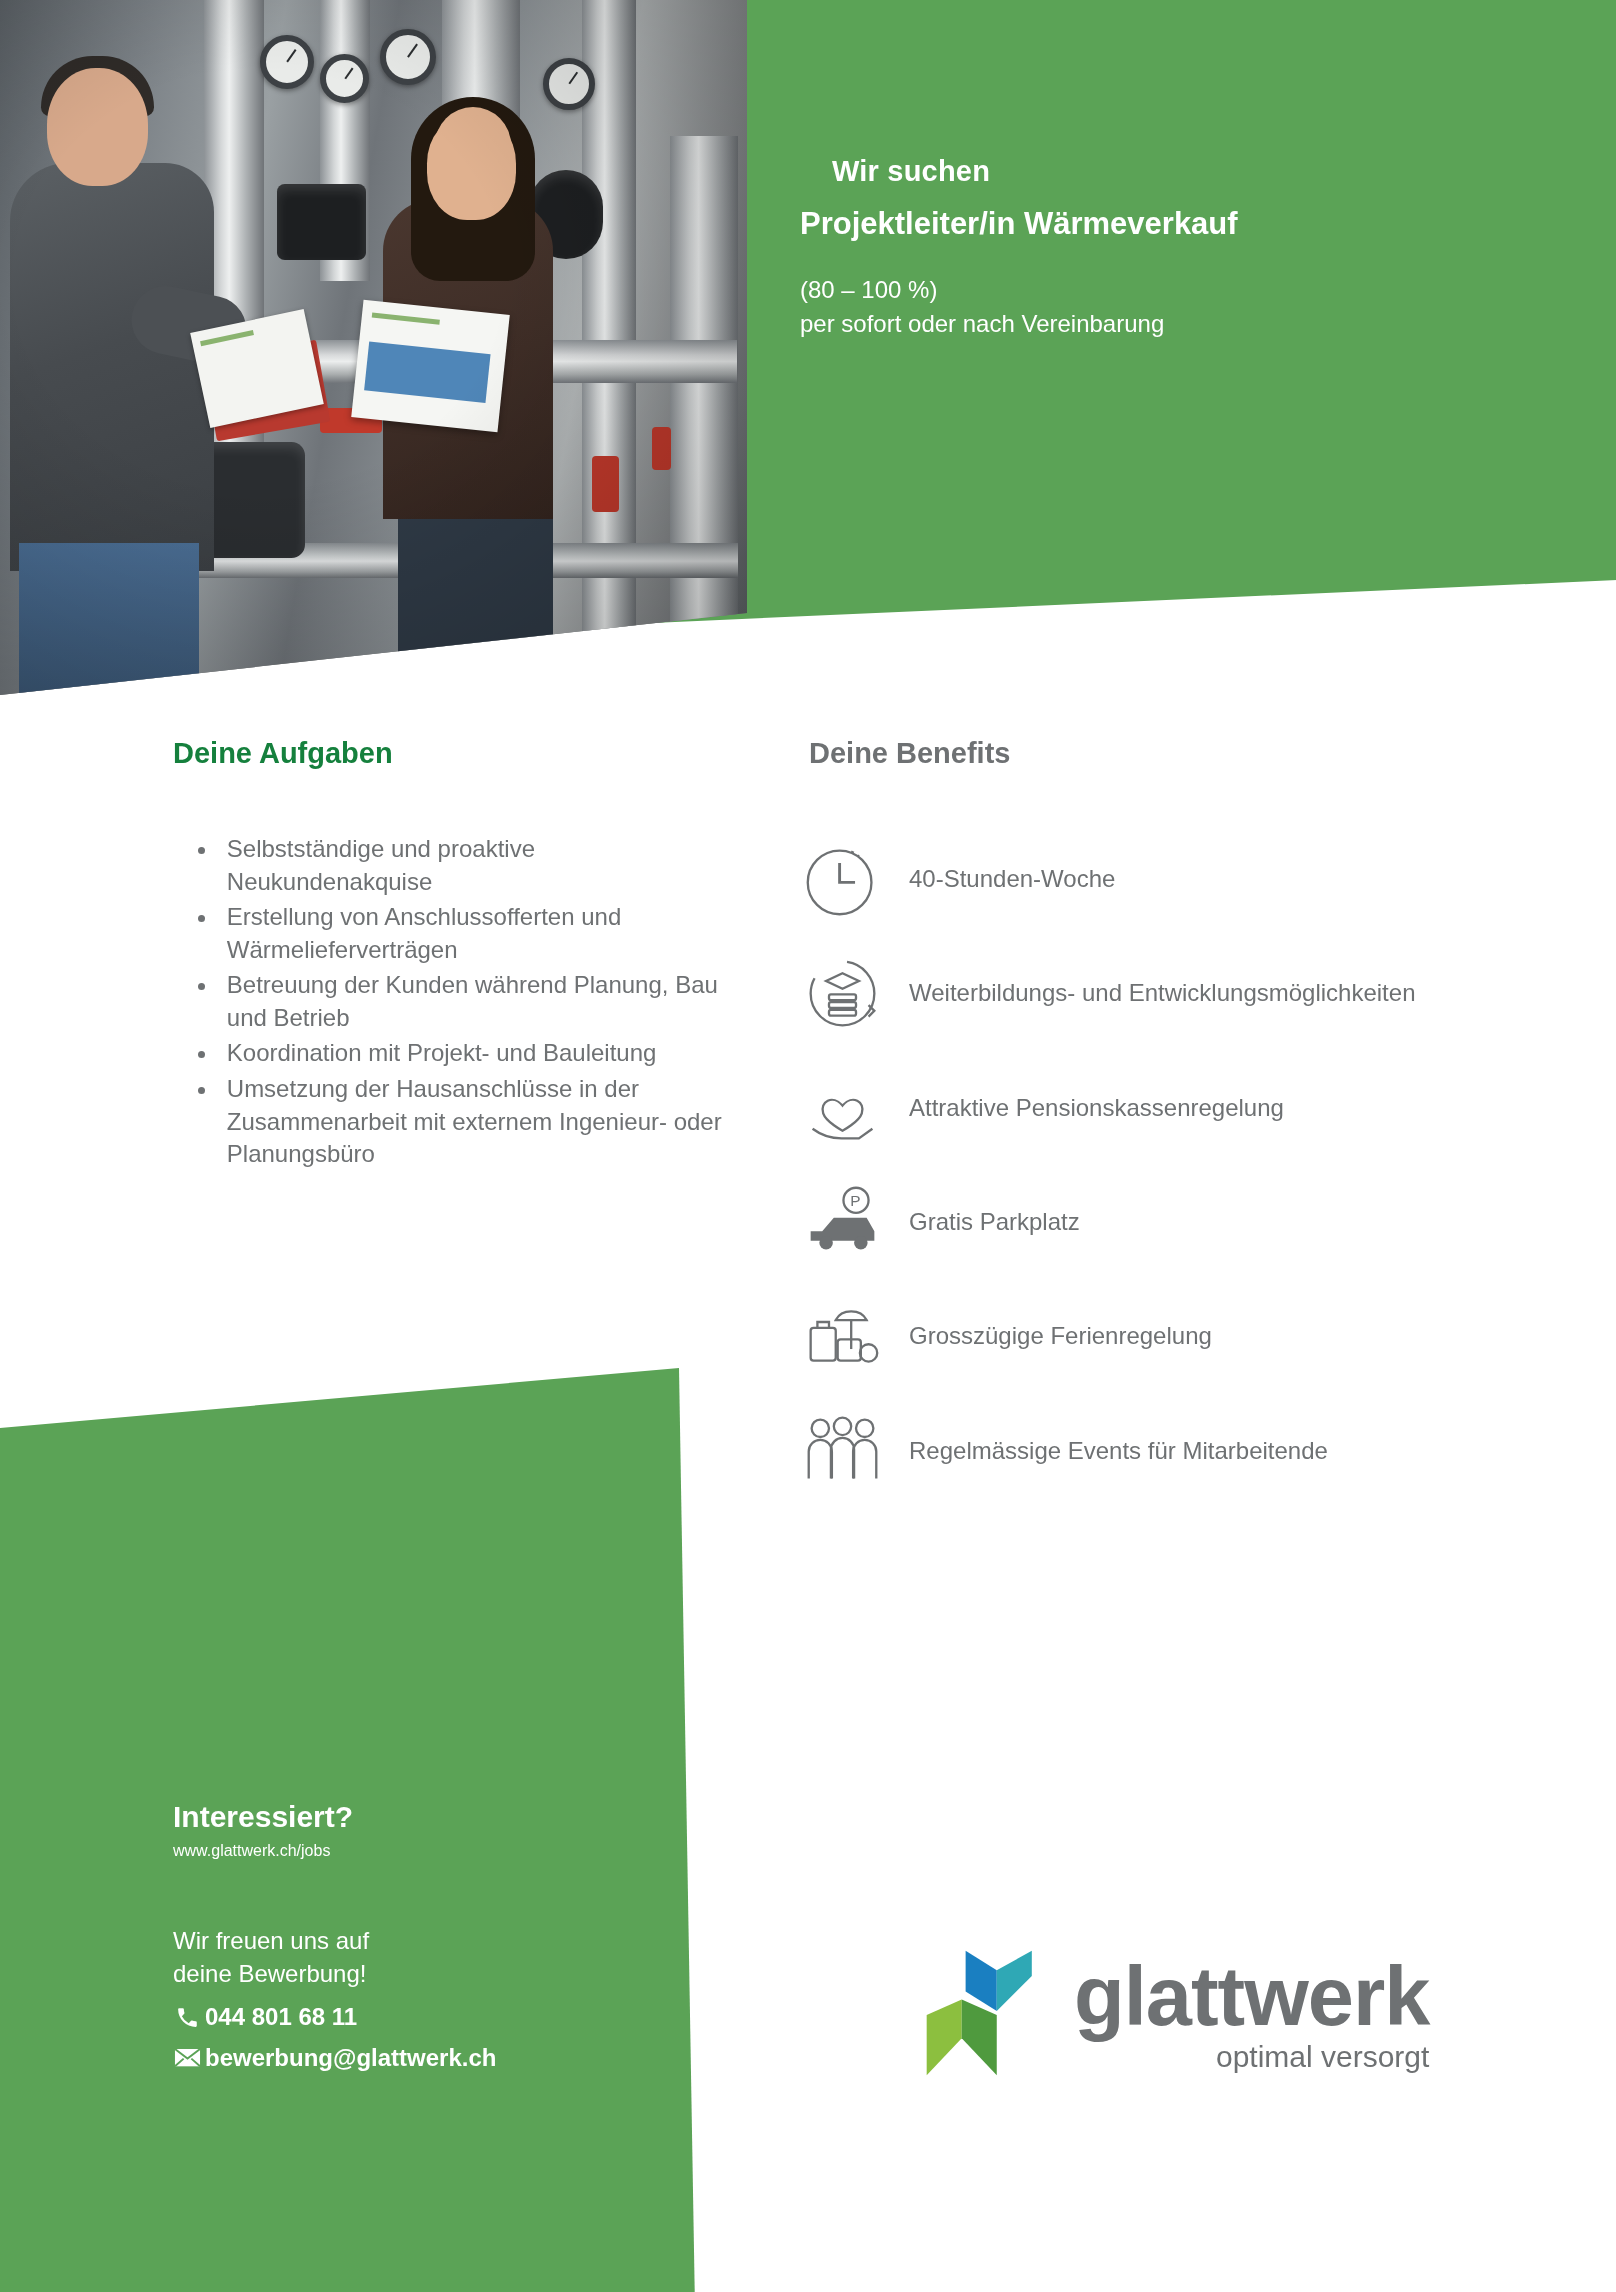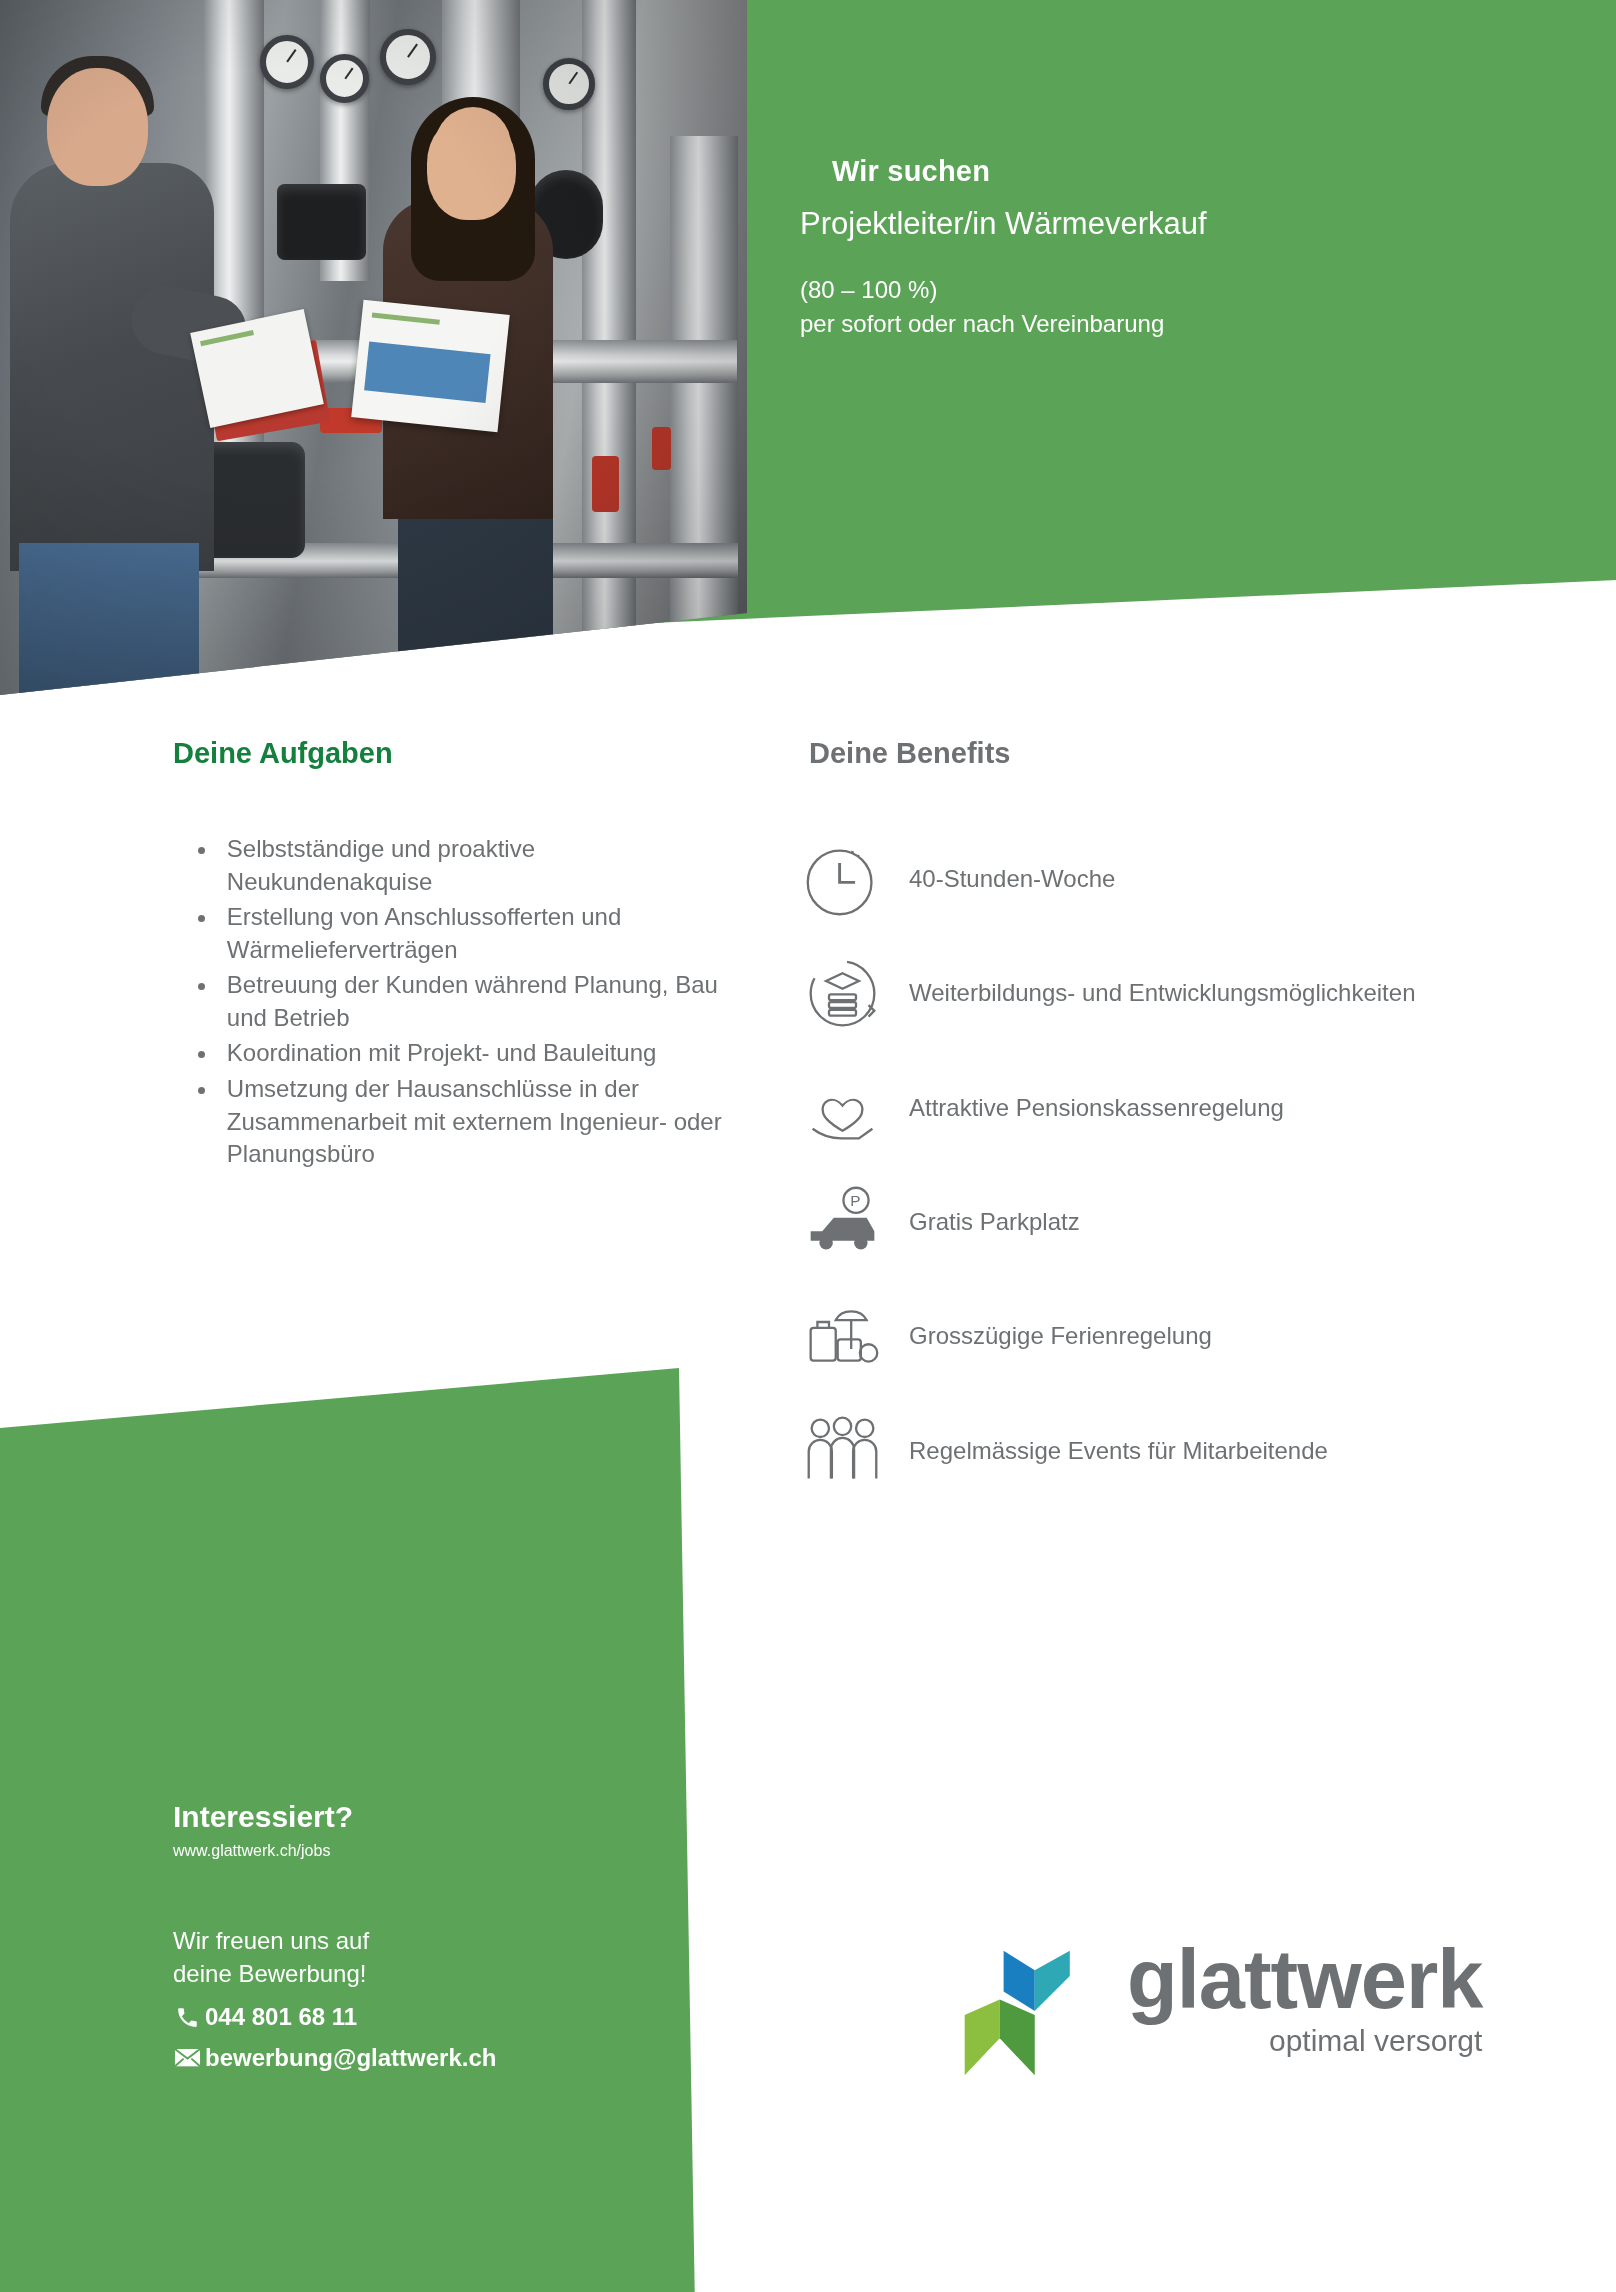--- a/index.html
+++ b/index.html
@@ -152,21 +152,21 @@
 
   
   .headline {
     position: absolute;
     left: 800px; top: 155px;
     width: 737px;
     color: #ffffff;
   }
   .kicker { font-size: 29px; font-weight: 700; letter-spacing: 0.2px; margin-left: 32px; }
   .dich { font-size: 76px; font-weight: 700; line-height: 1.08; margin-top: 21.3px; letter-spacing: 0.5px; }
-  .role { font-size: 31px; font-weight: 400; margin-top: 17.5px; }
+  .role { font-size: 31px; font-weight: 700; margin-top: 17.5px; }
   .pensum { font-size: 24px; font-weight: 400; margin-top: 31px; line-height: 1.45; }
 
   
   .h-aufgaben {
     position: absolute; left: 173px; top: 737px;
     font-size: 29px; font-weight: 700; color: #15803d;
   }
   .h-benefits {
     position: absolute; left: 809px; top: 737px;
     font-size: 29px; font-weight: 700; color: #6e7173;
@@ -204,22 +204,22 @@
     position: absolute; left: 173px; top: 1800px; color: #ffffff; width: 456px;
   }
   .c-title { font-size: 30px; font-weight: 700; }
   .c-url { font-size: 16px; margin-top: 7.8px; }
   .c-free { font-size: 24px; margin-top: 64px; line-height: 1.4; }
   .c-row { display: flex; align-items: center; gap: 3px; margin-top: 11.6px; font-size: 24px; font-weight: 700; }
   .c-row .ci { width: 29px; height: 29px; display: flex; align-items: center; justify-content: center; }
 
   
   .logo {
-    position: absolute; left: 953px; top: 1941px;
-    display: flex; align-items: flex-start; gap: 28px;
+    position: absolute; left: 915px; top: 1941px;
+    display: flex; align-items: center; gap: 13px;
   }
   .logo-word { color: #6e7173; font-size: 83px; font-weight: 700; line-height: .95; letter-spacing: -1px; }
   .logo-claim { color: #6e7173; font-size: 30px; text-align: right; margin-top: 3.9px; }
 </style>
 </head>
 <body>
 
 <div class="page">
 
   <div class="top-green"></div>

